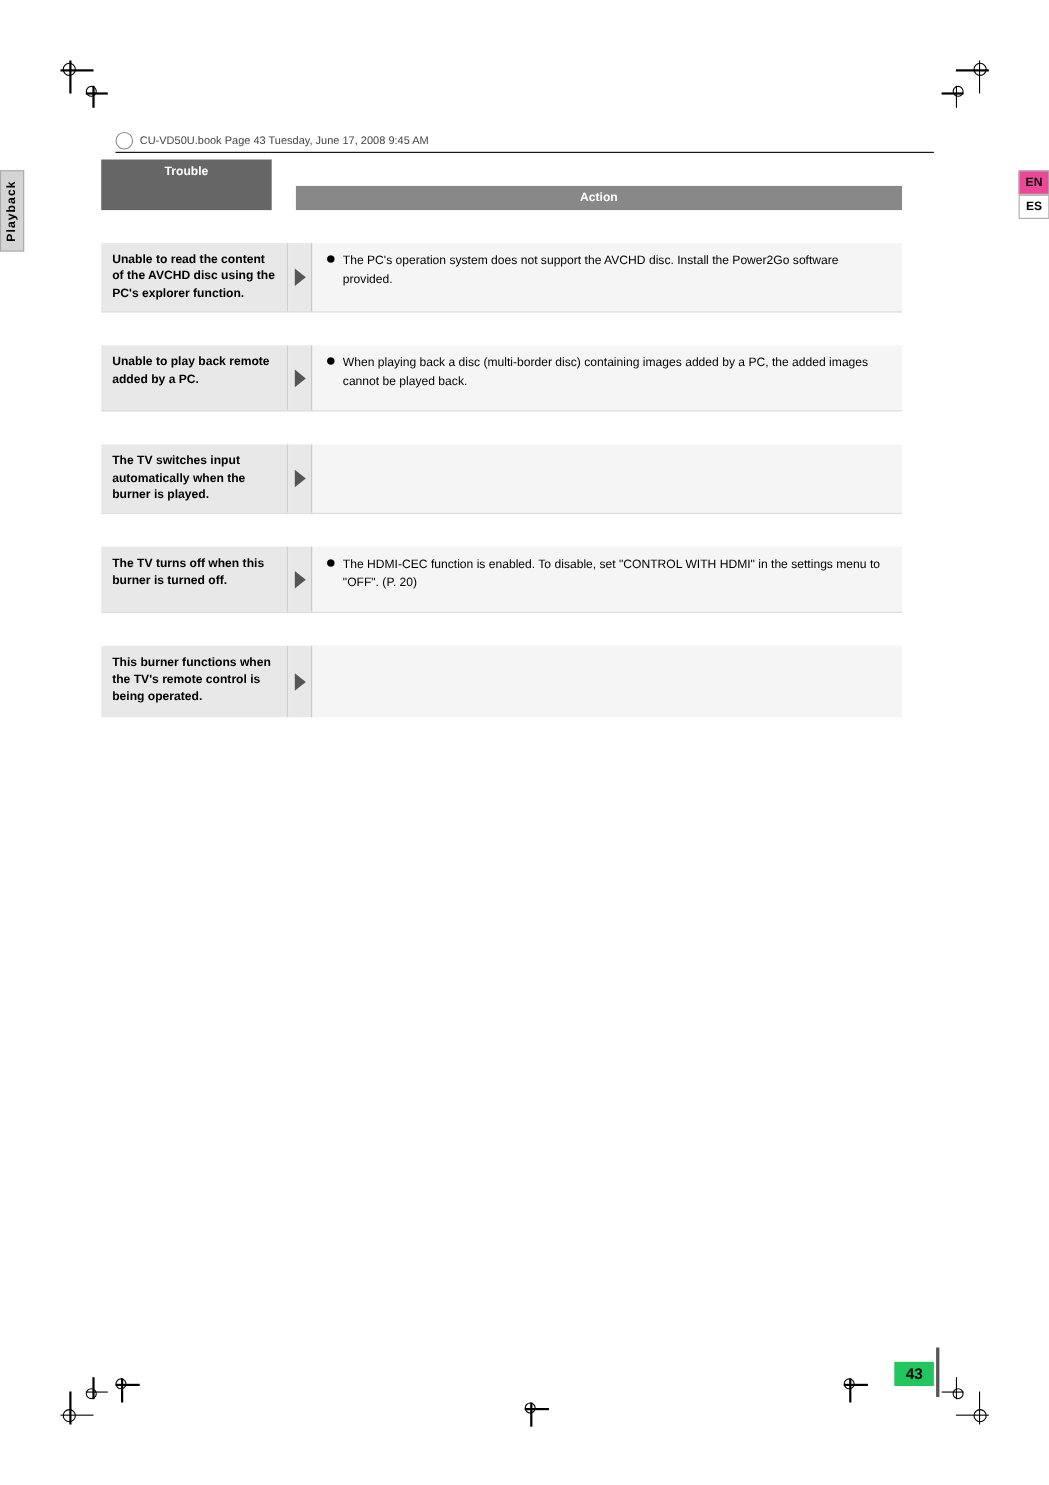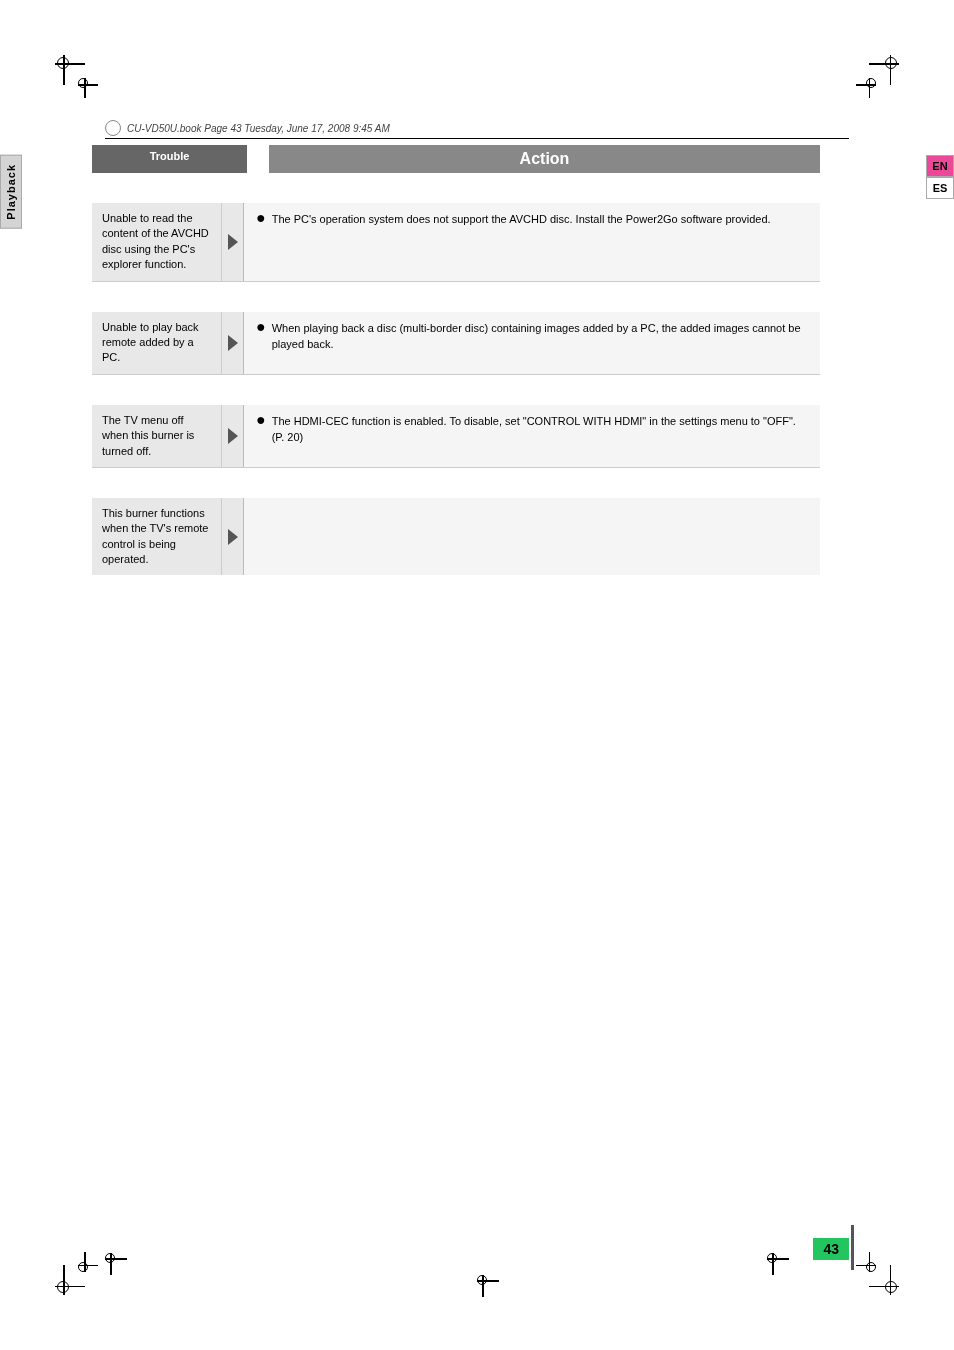--- a/index.html
+++ b/index.html
@@ -82,21 +82,20 @@
     .header-line {
       position: absolute;
       top: 120px;
       left: 105px;
       right: 121px;
       font-size: 10px;
       color: #444;
       display: flex;
       align-items: center;
       gap: 6px;
-      font-style: italic;
     }
     .header-line::before {
       content: '';
       display: inline-block;
       width: 14px;
       height: 14px;
       border: 1.5px solid #888;
       border-radius: 50%;
     }
     .header-line-text { font-size: 10px; color: #444; }
@@ -168,43 +167,44 @@
       text-align: center;
       padding: 5px 8px;
     }
     .th-arrow {
       width: 22px;
     }
     .th-action {
       flex: 1;
       background: #888;
       color: #fff;
-      font-size: 16px;
+      font-size: 11px;
       font-weight: bold;
       text-align: center;
       padding: 5px 8px;
+      margin-top: 24px;
     }
 
     
     .table-row {
       display: flex;
       width: 100%;
       border-bottom: 1px solid #ccc;
       min-height: 60px;
     }
     .table-row:last-child {
       border-bottom: none;
     }
 
     .cell-trouble {
-      width: 130px;
+      width: 170px;
       background: #e8e8e8;
       padding: 8px 10px;
       font-size: 11px;
-      font-weight: normal;
+      font-weight: bold;
       color: #000;
       line-height: 1.4;
       border-right: 1px solid #ccc;
     }
 
     .cell-arrow {
       width: 22px;
       background: #e8e8e8;
       display: flex;
       align-items: center;
@@ -372,24 +372,33 @@
       <div class="arrow-right"></div>
     </div>
     <div class="cell-action">
       <div class="bullet-item">
         <span class="bullet-dot">●</span>
         <span>When playing back a disc (multi-border disc) containing images added by a PC, the added images cannot be played back.</span>
       </div>
     </div>
   </div>
 
+  <div class="table-row" style="min-height:55px;">
+    <div class="cell-trouble">
+      <span>The TV switches input automatically when the burner is played.</span>
+    </div>
+    <div class="cell-arrow">
+      <div class="arrow-right"></div>
+    </div>
+    <div class="cell-action"></div>
+  </div>
 
   <div class="table-row">
     <div class="cell-trouble">
-      <span>The TV menu off when this burner is turned off.</span>
+      <span>The TV turns off when this burner is turned off.</span>
     </div>
     <div class="cell-arrow">
       <div class="arrow-right"></div>
     </div>
     <div class="cell-action">
       <div class="bullet-item">
         <span class="bullet-dot">●</span>
         <span>The HDMI-CEC function is enabled. To disable, set "CONTROL WITH HDMI" in the settings menu to "OFF". (P. 20)</span>
       </div>
     </div>

